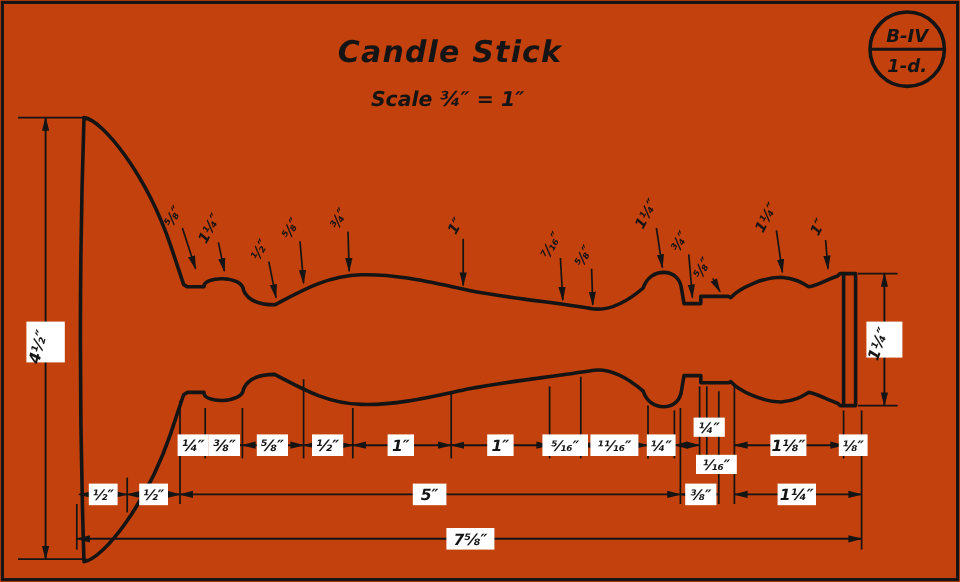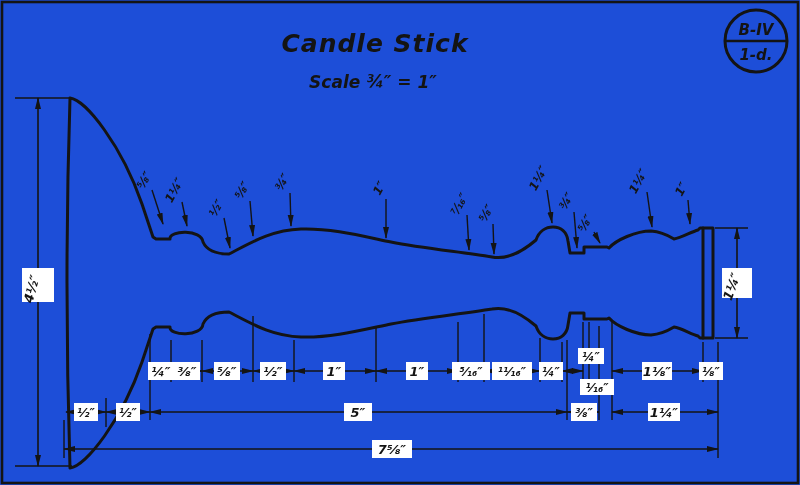--- a/index.html
+++ b/index.html
@@ -1,16 +1,16 @@
 <!DOCTYPE html>
 <html><head>
 <meta charset="utf-8">
 <style>
   html,body{margin:0;padding:0;background:#fff;}
-  .page{position:relative;width:800px;height:485px;background:#1d4ed8;font-family:"DejaVu Sans",sans-serif;}
+  .page{position:relative;width:800px;height:485px;background:#c2410c;font-family:"DejaVu Sans",sans-serif;}
   svg{display:block;}
   .ink{stroke:#141414;fill:none;}
   .profile{stroke-width:3;stroke-linejoin:round;stroke-linecap:round;}
   .dim{stroke-width:1.6;}
   .ext{stroke-width:1.4;}
   .border{stroke-width:2.6;}
   text{fill:#141414;font-style:italic;font-weight:bold;font-family:"DejaVu Sans",sans-serif;}
   .lbl{font-size:13px;text-anchor:middle;}
   .lblsm{font-size:12px;text-anchor:middle;}
   .call{font-size:12px;text-anchor:middle;}

